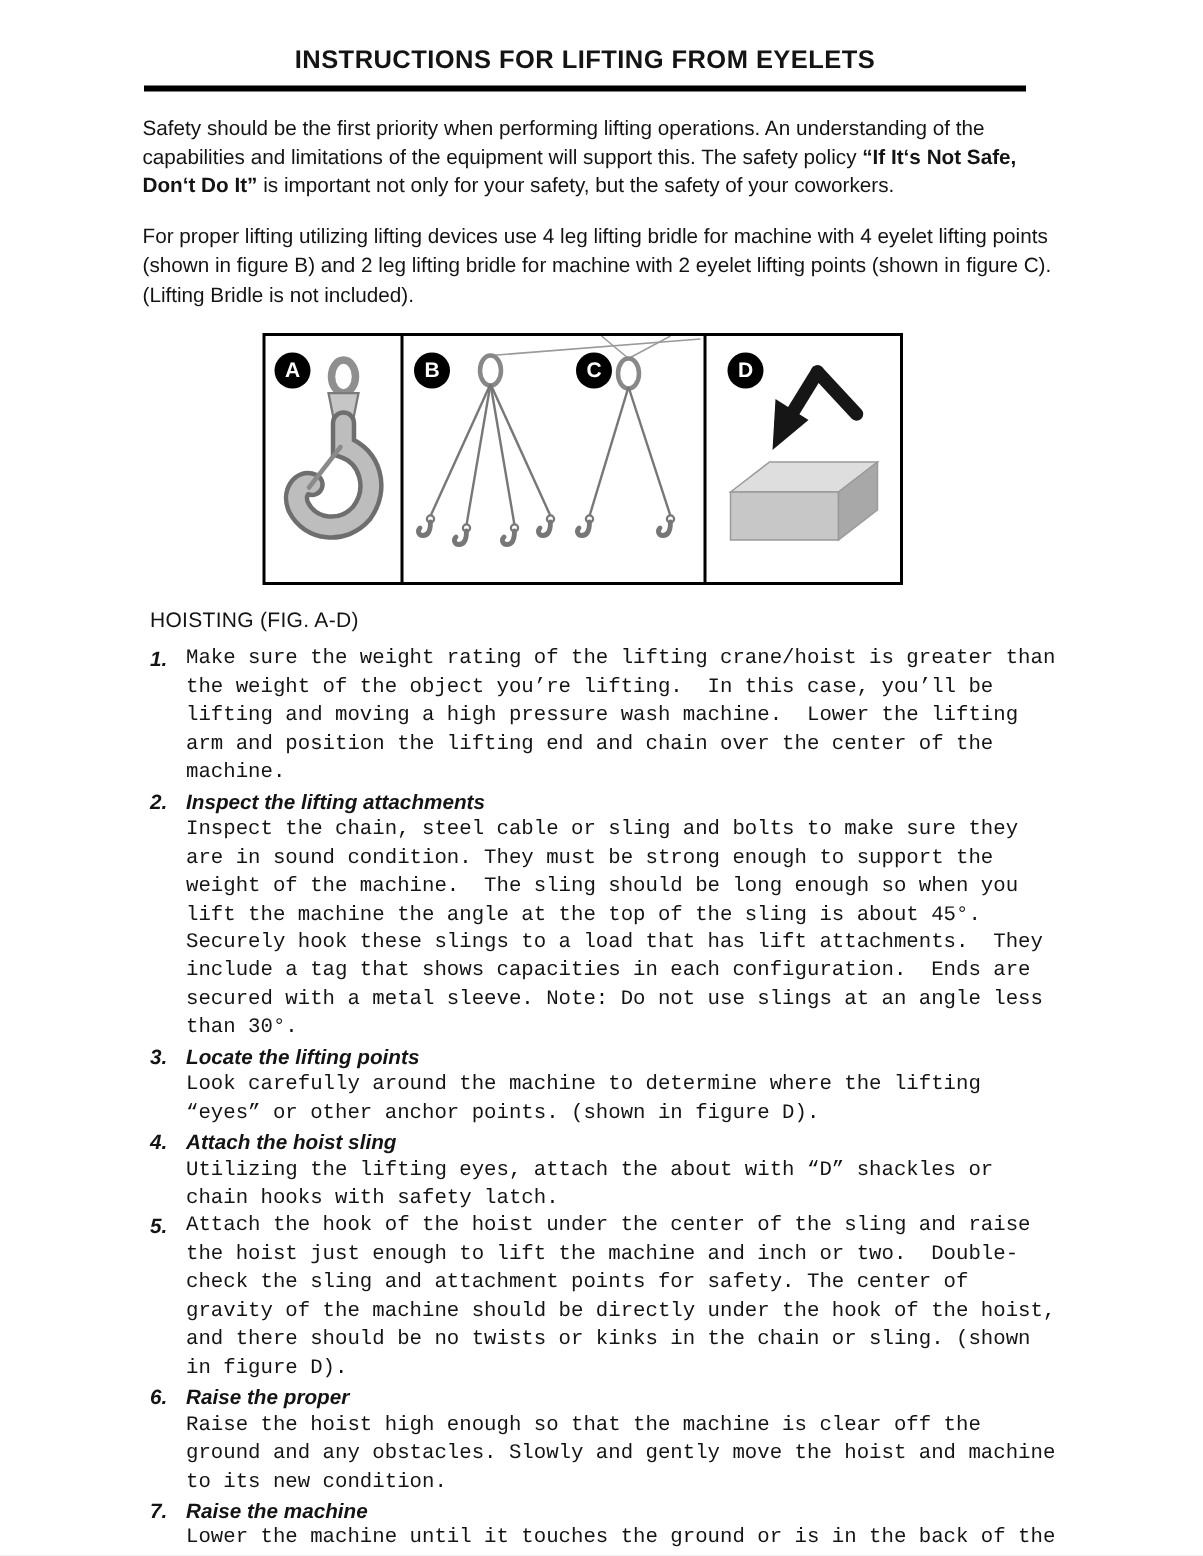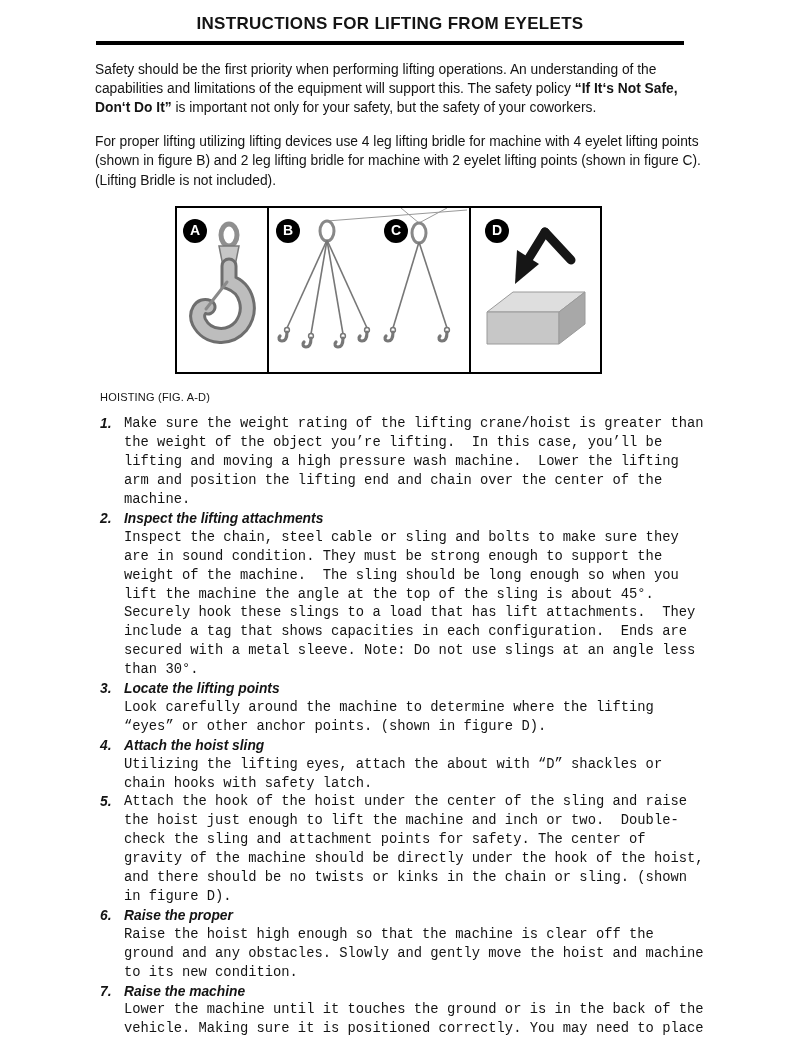--- a/index.html
+++ b/index.html
@@ -1,20 +1,20 @@
 <!DOCTYPE html>
 <html><head>
 <meta charset="utf-8">
 <style>
   * { box-sizing: border-box; }
   html, body { margin: 0; padding: 0; background: #e8e8e8; }
   .page {
     width: 802px; height: 1037px; margin: 0 auto; background: #ffffff;
     font-family: "Liberation Sans", sans-serif; color: #141414;
-    position: relative; padding-top: 14px; overflow: hidden;
+    position: relative; padding-top: 30px; overflow: hidden;
   }
   .title-wrap { width: 588px; margin-left: 96px; text-align: center; }
   .doc-title { font-size: 17px; font-weight: bold; letter-spacing: 0.3px; margin: 0; }
   .title-rule { height: 3.5px; background: #000; margin-top: 7px; }
 
   .body-col { margin: 15px 92px 0 95px; font-size: 13.8px; line-height: 19.4px; }
   .para { margin: 0 0 14px 0; white-space: pre-wrap; }
   .para b { font-weight: bold; }
 
   
@@ -28,21 +28,21 @@
     border-radius: 50%; font-weight: bold; font-size: 14px;
     display: flex; align-items: center; justify-content: center; z-index: 2;
   }
   .lbl-a { left: 6px;  top: 11px; }
   .lbl-b { left: 7px;  top: 11px; }
   .lbl-c { left: 115px; top: 11px; }
   .lbl-d { left: 14px; top: 11px; }
   .panel svg { display: block; position: absolute; left: 0; top: 0; }
 
   
-  .section-heading { margin: 14px 0 8px 5px; font-size: 11px; font-weight: normal; letter-spacing: 0.2px; }
+  .section-heading { margin: 14px 0 8px 5px; font-size: 14px; font-weight: normal; letter-spacing: 0.2px; }
   .hoist-list { margin-left: 5px; }
   .hoist-item { display: flex; }
   .hoist-num { flex: 0 0 24px; font-weight: bold; font-style: italic; font-size: 13.8px; line-height: 18.9px; }
   .hoist-content { flex: 1; max-width: 590px; }
   .hoist-title { font-weight: bold; font-style: italic; font-size: 13.8px; line-height: 18.9px; }
   .hoist-text { font-size: 13.8px; line-height: 18.9px; white-space: pre-wrap; font-family: Liberation Mono, monospace; }
 </style>
 </head>
 <body>
 

